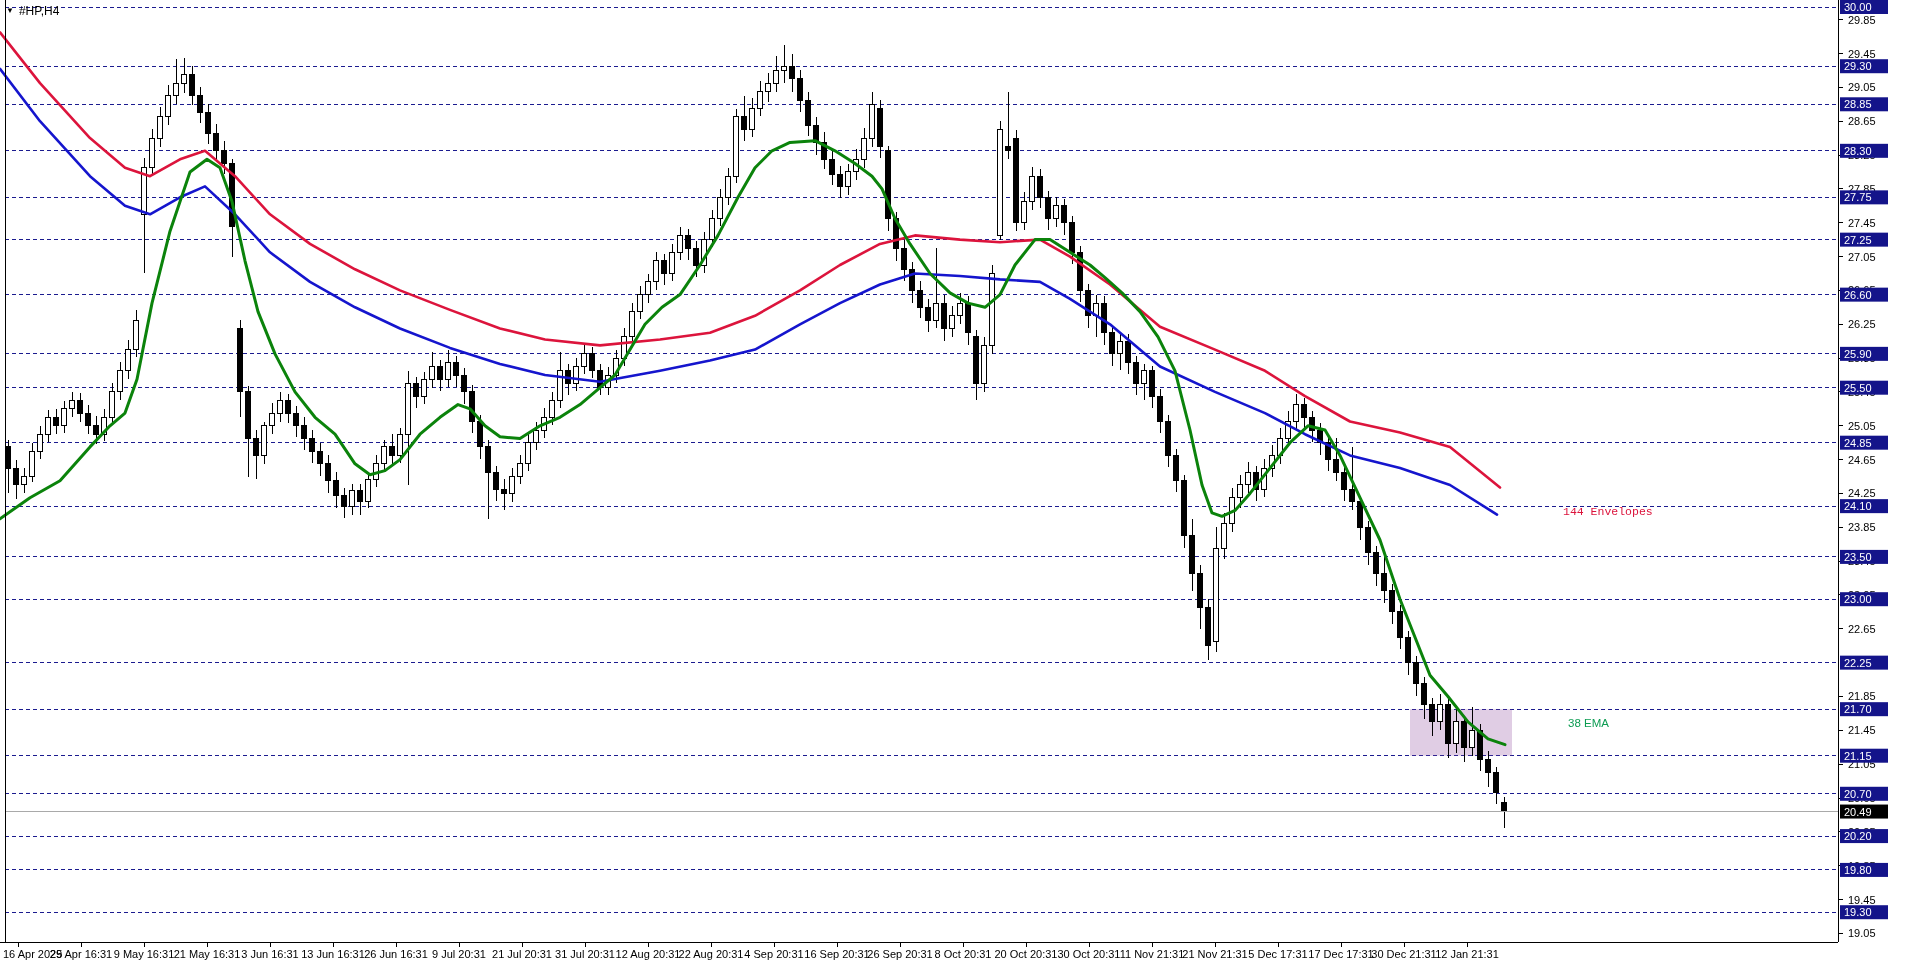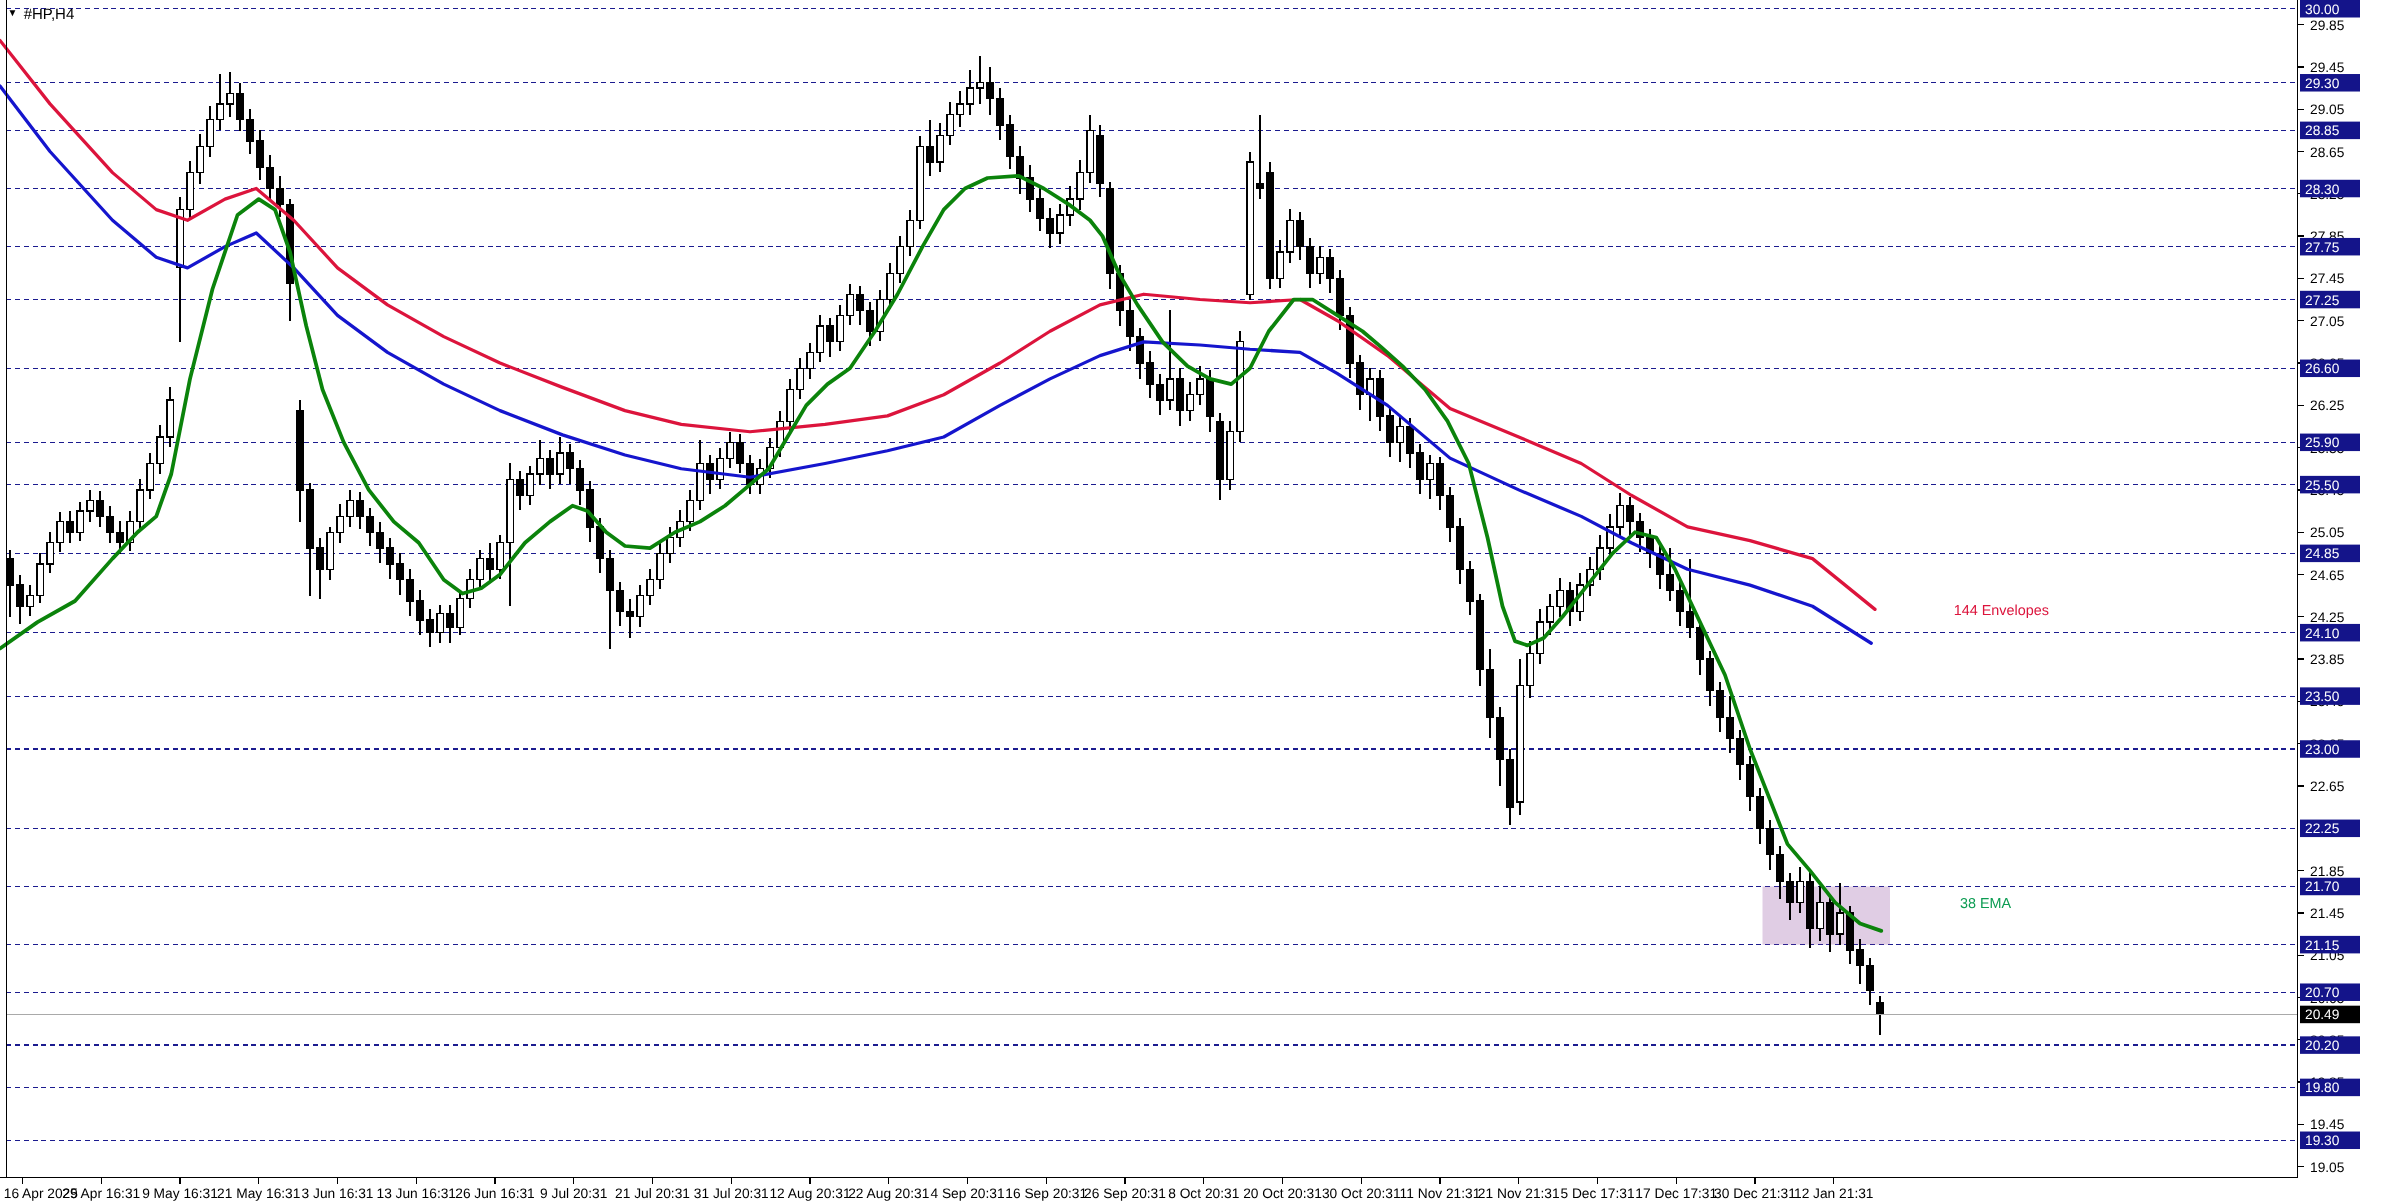--- a/index.html
+++ b/index.html
@@ -575,16 +575,16 @@
         <line x1="1467" y1="942" x2="1467" y2="947" stroke="#000000" stroke-width="1" shape-rendering="crispEdges"></line>
         <text x="1467" y="958" fill="#000000" font-size="11" text-anchor="middle" font-family="&quot;Liberation Sans&quot;, sans-serif">12 Jan 21:31</text>
       </g>
     </svg>
 
   <div id="symbol-label" class="floating-label">
     <span id="symbol-dd">▼</span>
     <span>#HP,H4</span>
   </div>
 
-  <div id="env-label" class="floating-label" style="left: 1563px; top: 483px; color: rgb(220, 20, 60);">144 Envelopes</div>
+  <div id="env-label" class="floating-label" style="left: 1563px; top: 505px; color: rgb(220, 20, 60); font-family: Liberation Mono, monospace;">144 Envelopes</div>
 
   <div id="ema-label" class="floating-label" style="left: 1568px; top: 717px; color: rgb(12, 156, 82);">38 EMA</div>
 </div>
 
 </body></html>

